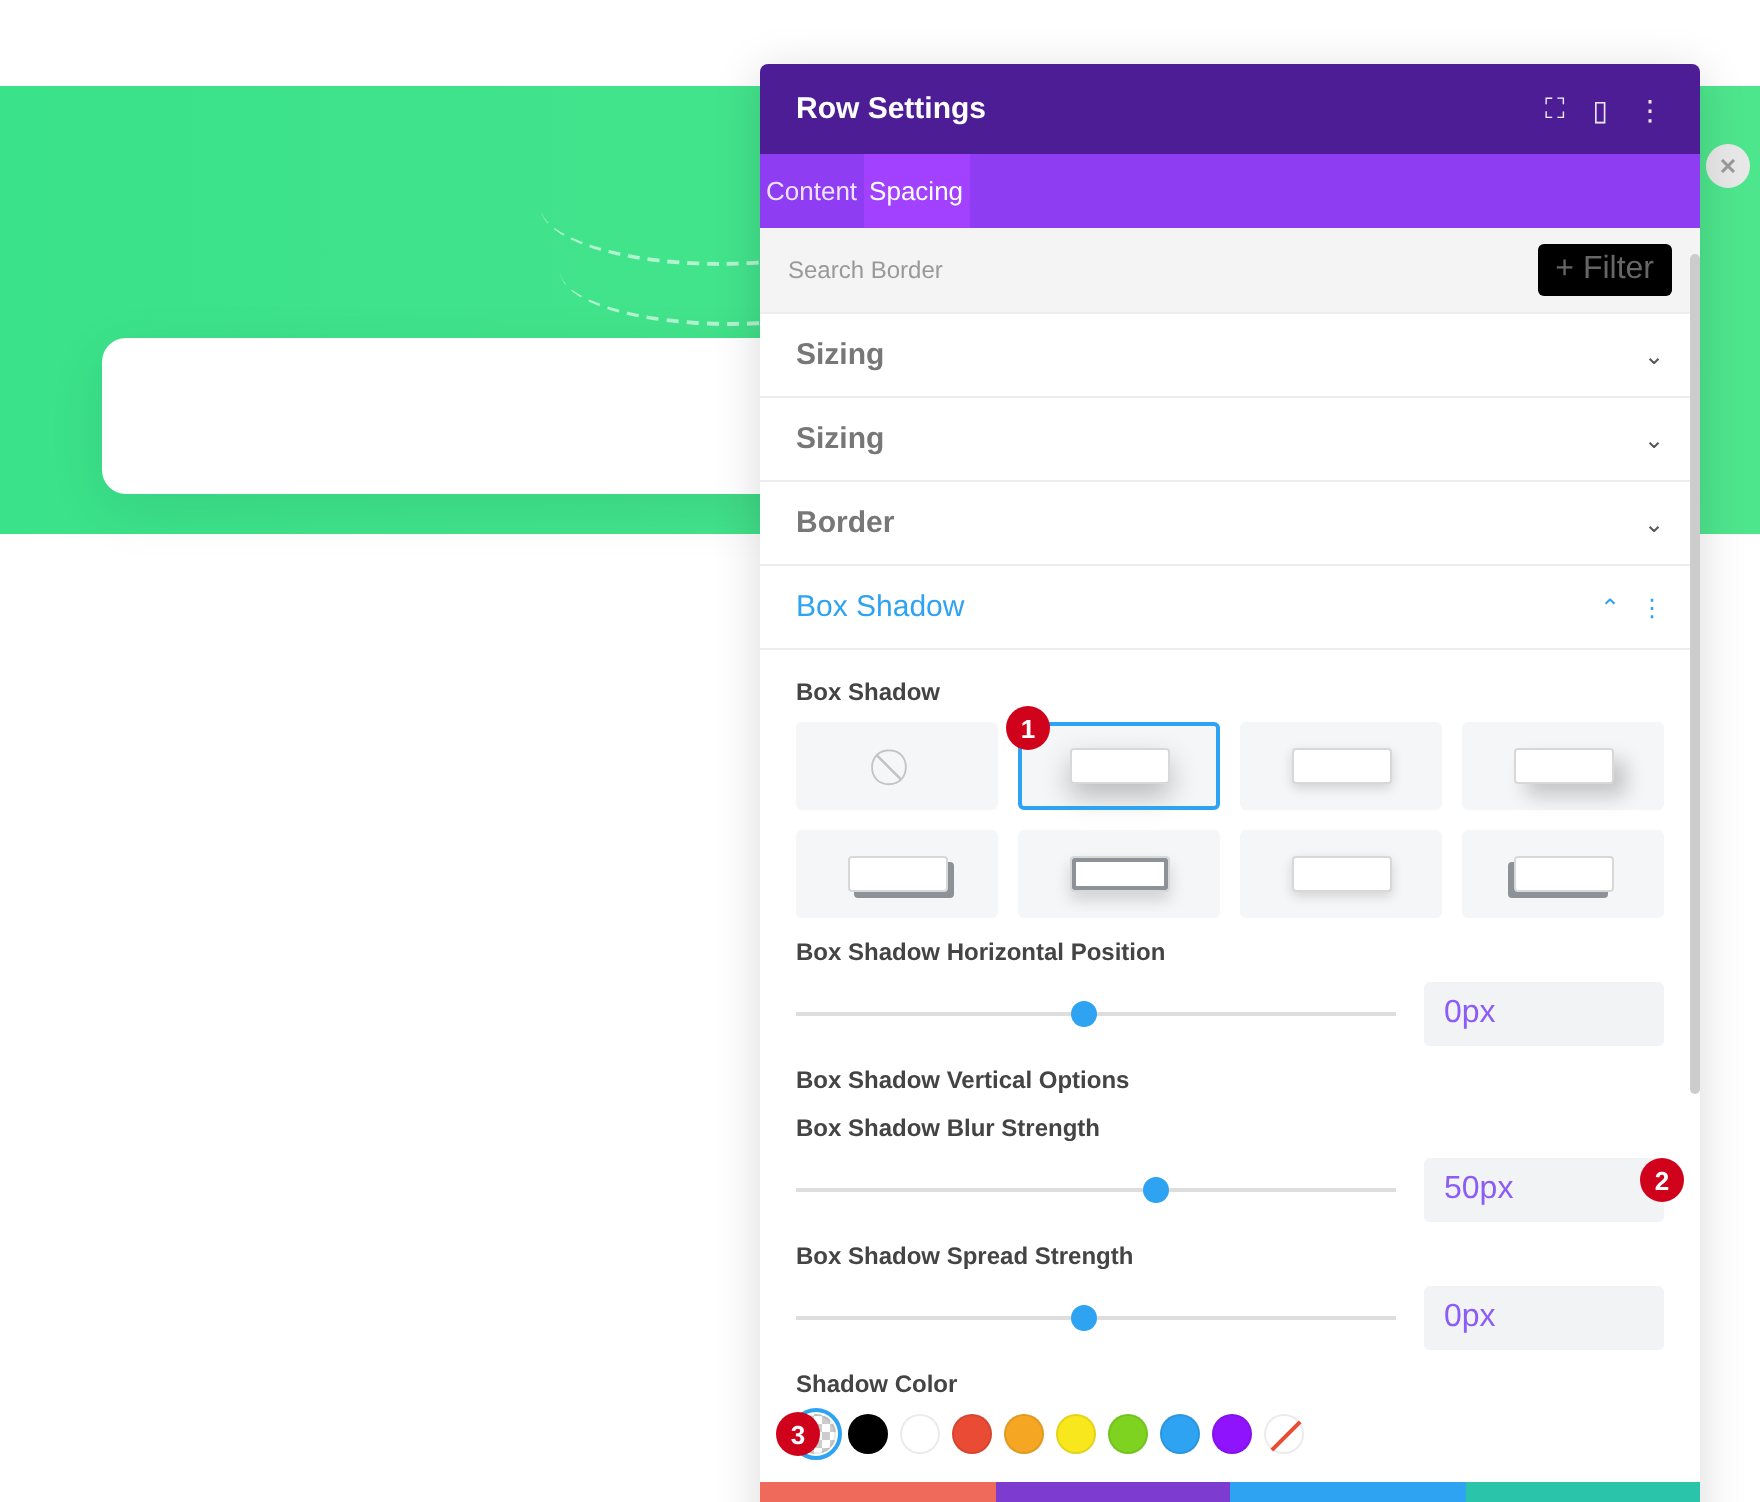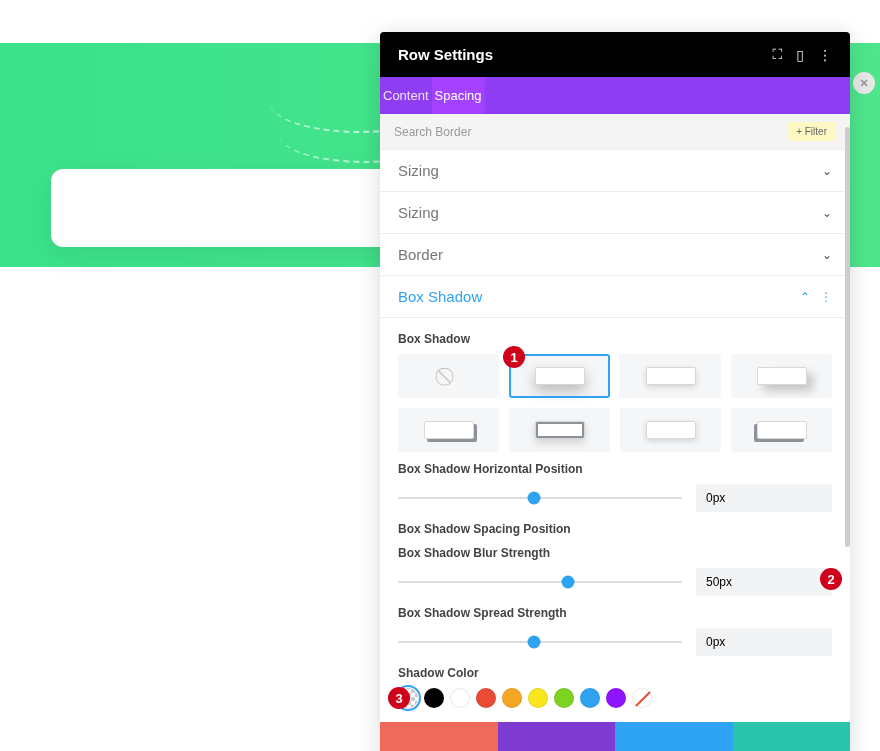--- a/index.html
+++ b/index.html
@@ -5,32 +5,32 @@
 *{box-sizing:border-box;margin:0;padding:0;font-family:-apple-system,BlinkMacSystemFont,"Segoe UI",Helvetica,Arial,sans-serif}
 body{width:880px;height:751px;background:#fff;position:relative;overflow:hidden}
 .bg-green{position:absolute;top:43px;left:0;width:880px;height:224px;background:linear-gradient(90deg,#3ae28a 0%,#4ee68d 100%);z-index:0}
 .white-card{position:absolute;top:169px;left:51px;width:780px;height:78px;background:#fff;border-radius:12px;box-shadow:0 8px 30px rgba(0,0,0,.08);z-index:1}
 .wave{position:absolute;border:2px dashed #fff;border-radius:50%;opacity:.6}
 .wave1{top:30px;left:270px;width:180px;height:60px;border-top:none;border-left:none}
 .wave2{top:65px;left:280px;width:170px;height:55px;border-top:none;border-left:none}
 .wave3{top:140px;left:260px;width:150px;height:45px;border-bottom:none;border-right:none}
 .circle-x{position:absolute;top:72px;left:853px;width:22px;height:22px;background:#e8e8e8;border-radius:50%;z-index:2;display:flex;align-items:center;justify-content:center;color:#999;font-size:11px;font-weight:bold}
 .panel{position:absolute;top:32px;left:380px;width:470px;background:#fff;box-shadow:0 4px 24px rgba(0,0,0,.15);z-index:5;border-radius:4px;overflow:hidden}
-.panel-header{background:#000000;color:#fff;padding:14px 18px;display:flex;align-items:flex-start;justify-content:space-between}
+.panel-header{background:#4c1d95;color:#fff;padding:14px 18px;display:flex;align-items:flex-start;justify-content:space-between}
 .panel-title{font-size:15px;font-weight:600}
 .panel-icons{display:flex;gap:14px;align-items:center}
 .panel-icons span{cursor:pointer;font-size:14px;opacity:.9}
 .tabs{background:#8e3df2;display:flex;color:#fff;font-size:13px}
 .tab{padding:11px 3px;cursor:pointer;opacity:.85}
 .tab.active{background:#a241ff;opacity:1}
 .search-row{display:flex;align-items:center;justify-content:space-between;padding:8px 14px;background:#f4f4f4;border-bottom:1px solid #eee}
 .search-text{font-size:12px;color:#999}
-.filter-btn{background:#fef9c3;padding:4px 9px;font-size:10px;color:#666;border-radius:3px;cursor:pointer}
+.filter-btn{background:#000000;padding:4px 9px;font-size:16px;color:#666;border-radius:3px;cursor:pointer}
 .section{padding:12px 18px;border-bottom:1px solid #ededed;display:flex;justify-content:space-between;align-items:center;cursor:pointer}
-.section-label{font-size:15px;color:#777;font-weight:400}
+.section-label{font-size:15px;color:#777;font-weight:700}
 .chev{color:#555;font-size:12px}
 .section-open{padding:12px 18px;border-bottom:1px solid #ededed;display:flex;justify-content:space-between;align-items:center}
 .section-open .section-label{color:#2ea3f2;font-weight:500}
 .section-open-right{display:flex;align-items:center;gap:10px;color:#2ea3f2;font-size:12px}
 .body-area{padding:4px 18px 14px;max-height:420px;overflow-y:auto}
 .field-label{font-size:12px;color:#444;font-weight:600;margin:10px 0 8px}
 .preset-grid{display:grid;grid-template-columns:repeat(4,1fr);gap:10px;margin-bottom:10px}
 .preset{background:#f5f6f7;height:44px;border-radius:3px;display:flex;align-items:center;justify-content:center;cursor:pointer;position:relative}
 .preset-inner{width:50px;height:18px;background:#fff;border:1px solid #d8d8d8;border-radius:2px}
 .preset.none{color:#c3c3c3;font-size:18px}
@@ -38,21 +38,21 @@
 .p2 .preset-inner{box-shadow:0 6px 14px rgba(0,0,0,.25)}
 .p3 .preset-inner{box-shadow:6px 6px 10px rgba(0,0,0,.2)}
 .p4 .preset-inner{box-shadow:3px 3px 0 #8d9198}
 .p5 .preset-inner{box-shadow:-3px 3px 0 #8d9198}
 .p6 .preset-inner{box-shadow:inset 0 0 0 2px #8d9198,0 4px 8px rgba(0,0,0,.15)}
 .p7 .preset-inner{box-shadow:0 2px 6px rgba(0,0,0,.15)}
 .slider-row{display:flex;align-items:center;gap:14px;margin-bottom:6px}
 .slider{flex:1;position:relative;height:20px;display:flex;align-items:center}
 .track{height:2px;background:#ddd;width:100%;position:relative}
 .thumb{width:13px;height:13px;background:#2ea3f2;border-radius:50%;position:absolute;top:50%;transform:translate(-50%,-50%);cursor:pointer}
-.val-box{width:136px;background:#f1f3f5;padding:7px 10px;font-size:12px;color:#000000;border-radius:3px}
+.val-box{width:120px;background:#f1f3f5;padding:7px 10px;font-size:16px;color:#8b5cf6;border-radius:3px}
 .swatches{display:flex;gap:6px;align-items:center;margin-top:6px}
 .sw{width:20px;height:20px;border-radius:50%;cursor:pointer;border:1px solid rgba(0,0,0,.08)}
 .sw.transparent{background:repeating-conic-gradient(#ccc 0 25%,#fff 0 50%) 0 0/8px 8px;outline:2px solid #2ea3f2;outline-offset:1px}
 .sw.strike{position:relative;background:#fff}
 .sw.strike::after{content:"";position:absolute;width:20px;height:2px;background:#e94b35;top:9px;left:0;transform:rotate(-45deg)}
 .footer{display:flex;height:40px}
 .fbtn{flex:1;display:flex;align-items:center;justify-content:center;color:#fff;cursor:pointer;font-size:14px}
 .fbtn.red{background:#ef6a5a}
 .fbtn.purple{background:#7e3bd0}
 .fbtn.blue{background:#2ea3f2}
@@ -146,21 +146,21 @@
     <div class="field-label">Box Shadow Horizontal Position</div>
     <div class="slider-row">
       <div class="slider">
           <div class="track">
             <div class="thumb" style="left:48%"></div>
           </div>
         </div>
       <div class="val-box">0px</div>
     </div>
 
-    <div class="field-label">Box Shadow Spacing Position</div>
+    <div class="field-label">Box Shadow Vertical Options</div>
 
     <div class="field-label">Box Shadow Blur Strength</div>
     <div class="slider-row" style="position:relative">
       <div class="slider">
           <div class="track">
             <div class="thumb" style="left:60%"></div>
           </div>
         </div>
       <div class="val-box">50px</div>
       <div class="badge" style="top:0;right:-10px">2</div>

